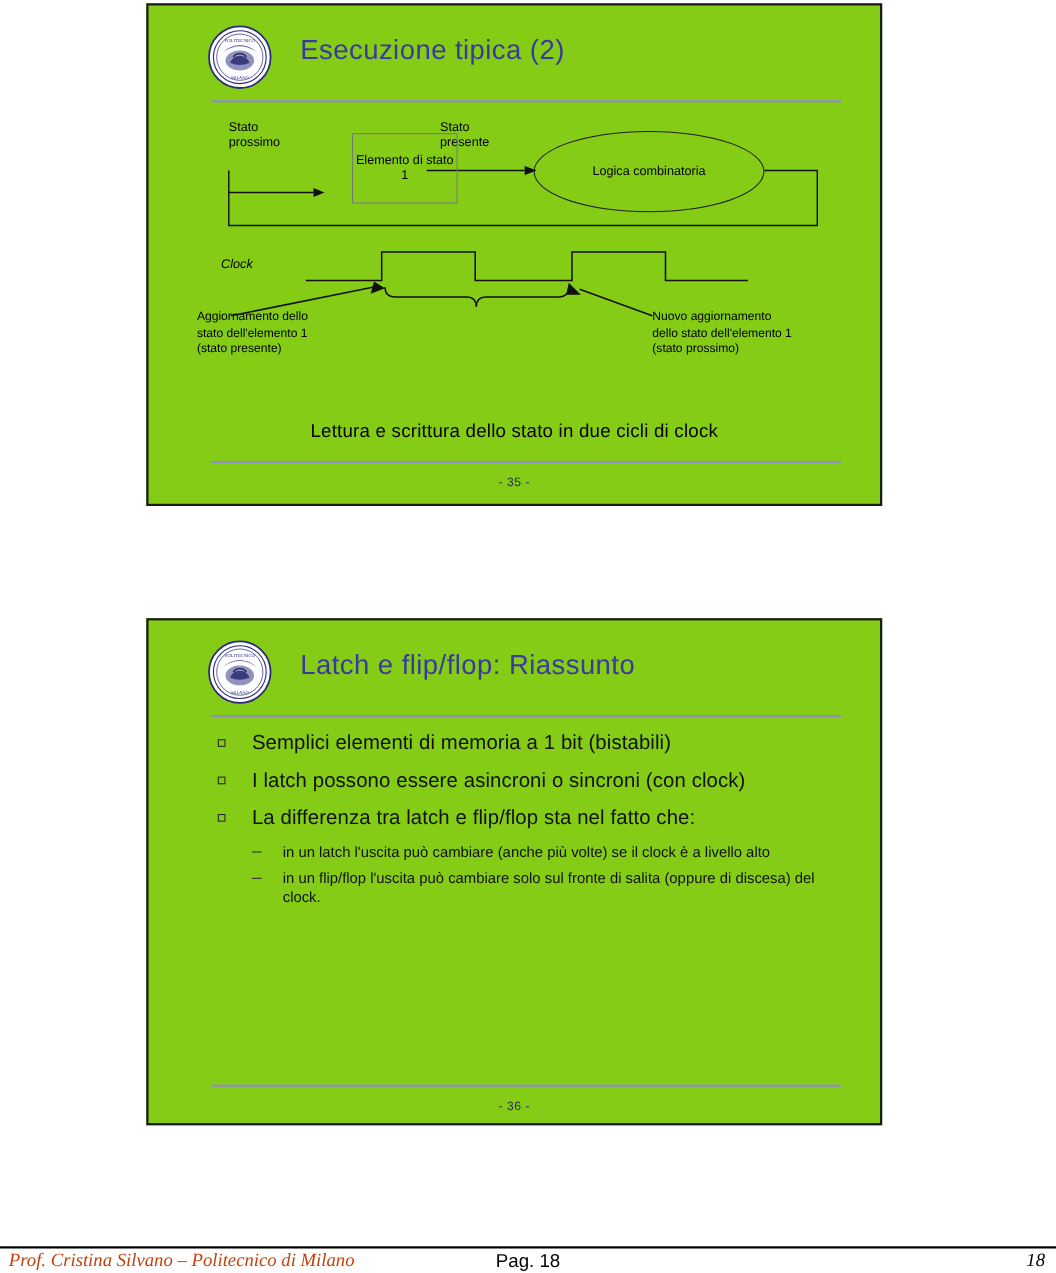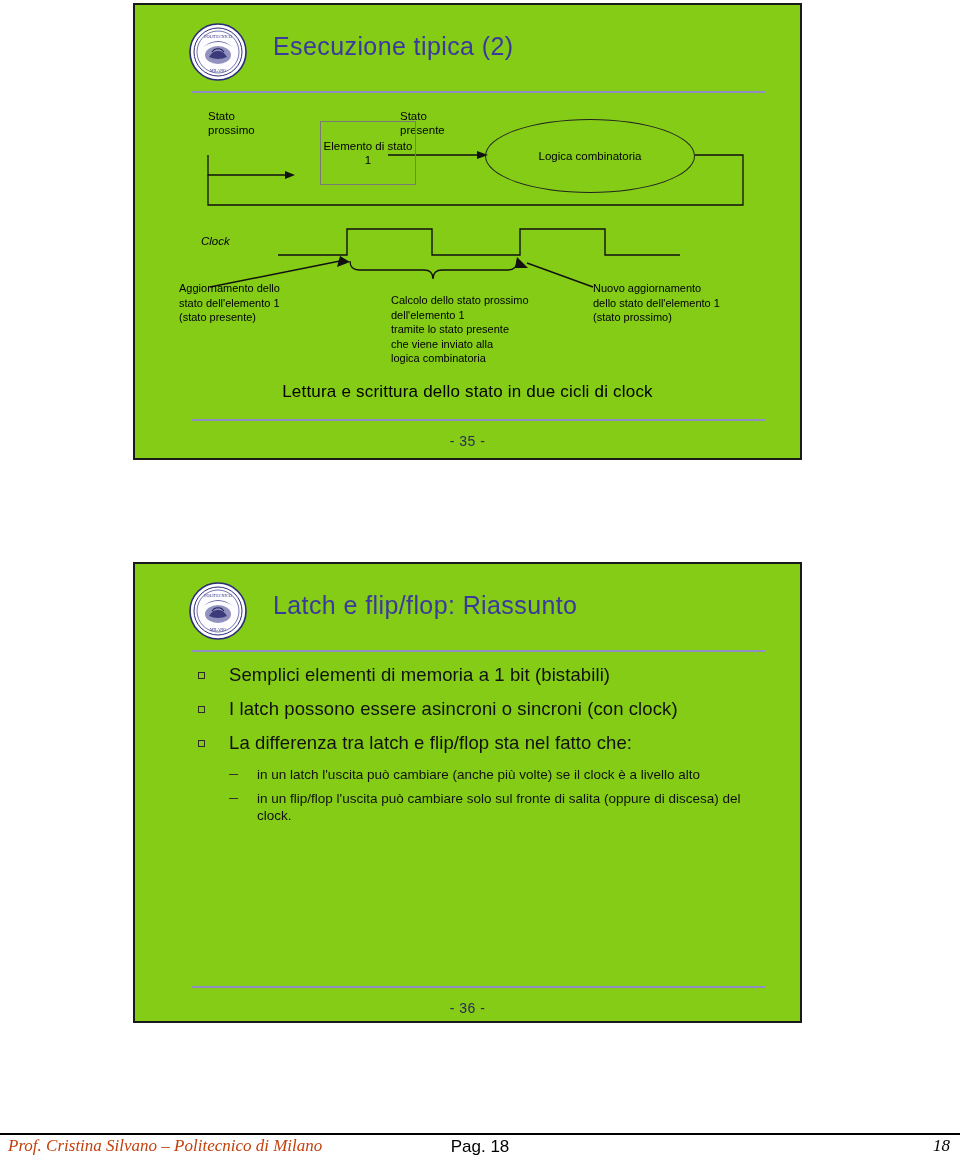--- a/index.html
+++ b/index.html
@@ -55,21 +55,21 @@
   .footer-rule{
     position:absolute;
     left:57px;right:35px;
     height:2px;
     background:#8f8fc4;
   }
   .slide-num{
     position:absolute;
     left:0;right:0;
     text-align:center;
-    font-size:14px;
+    font-size:11px;
     color:#2b2b55;
     letter-spacing:0.5px;
   }
   #slide-1 .footer-rule{top:414px;}
   #slide-1 .slide-num{top:428px;}
   #slide-2 .footer-rule{top:422px;}
   #slide-2 .slide-num{top:436px;}
 
   
   .diagram{
@@ -271,25 +271,20 @@
       <path d="M215 40 q0 9 9 9 L289 49 q9 0 9 9 q0 -9 9 -9 L373 49 q9 0 9 -9" fill="none" stroke="#111" stroke-width="1.3"></path>
 
       <line x1="458" y1="66" x2="392" y2="42" stroke="#111" stroke-width="1.4"></line>
       <polygon points="382,36 393,47 380,47" fill="#111"></polygon>
     </svg>
   </div>
 
   <div class="anno" id="anno-left">Aggiornamento dello
 stato dell'elemento 1
 (stato presente)</div>
-  <div class="anno" id="anno-mid">Calcolo dello stato prossimo
-dell'elemento 1
-tramite lo stato presente
-che viene inviato alla
-logica combinatoria</div>
   <div class="anno" id="anno-right">Nuovo aggiornamento
 dello stato dell'elemento 1
 (stato prossimo)</div>
 
   <div class="caption">Lettura e scrittura dello stato in due cicli di clock</div>
 
   <div class="footer-rule"></div>
   <div class="slide-num">- 35 -</div>
 </div>
 

